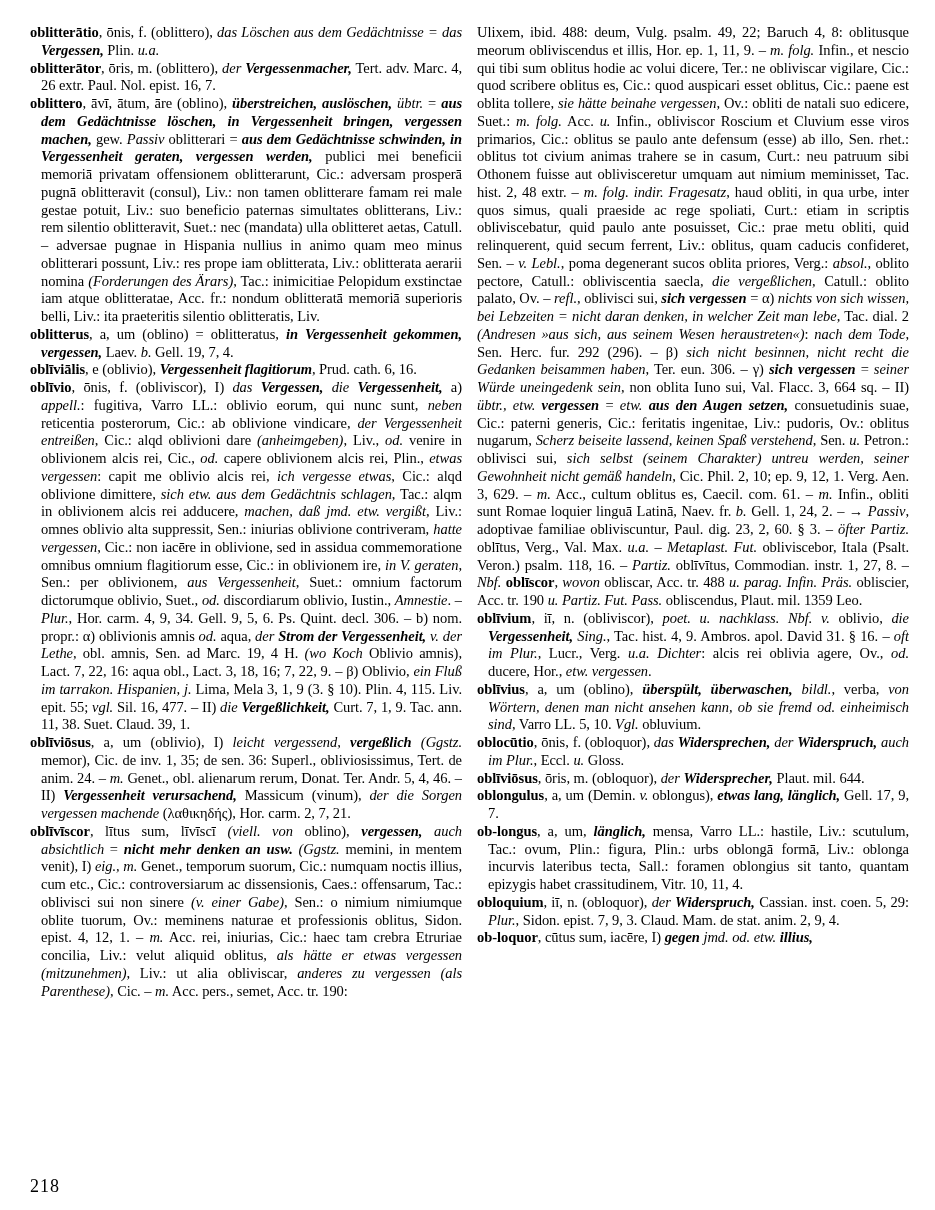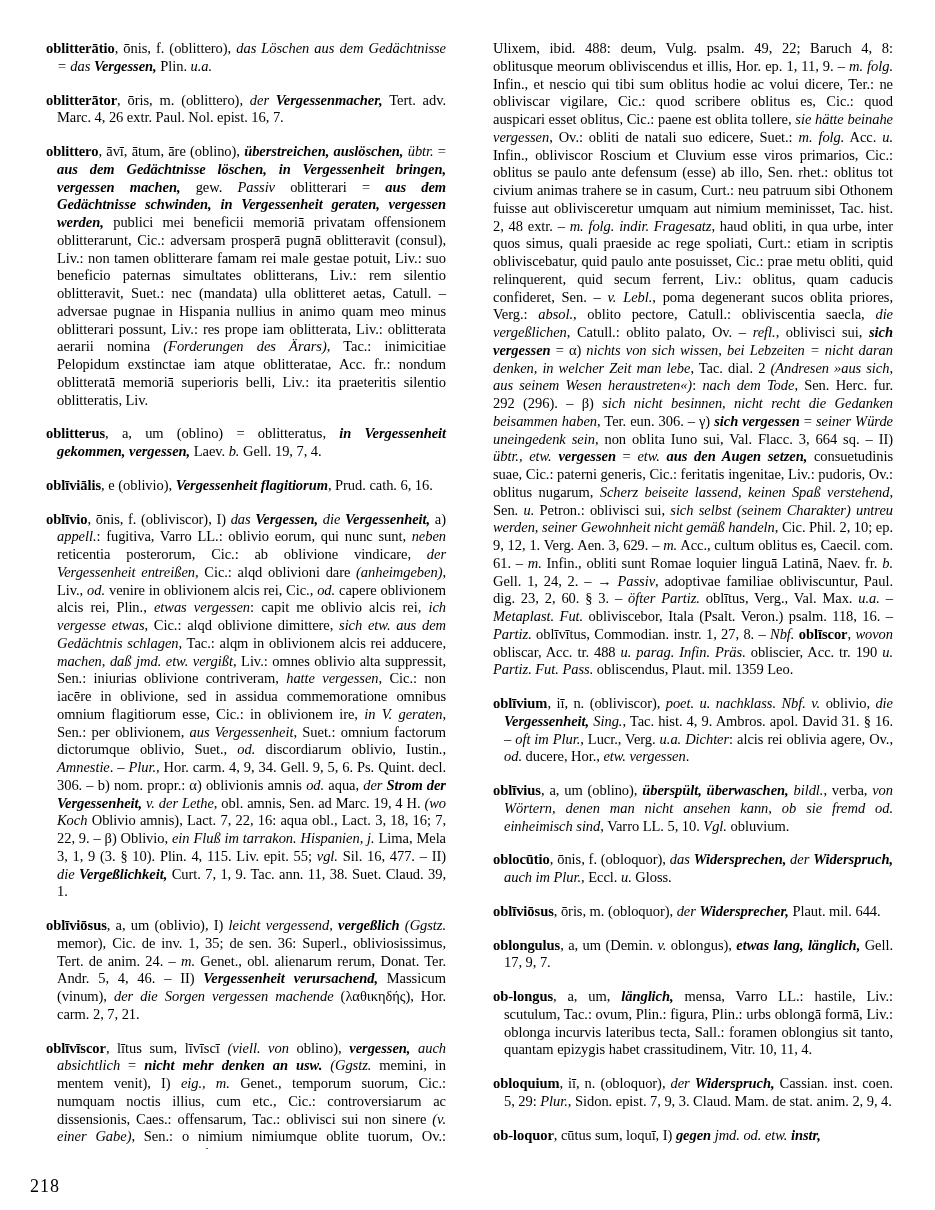--- a/index.html
+++ b/index.html
@@ -12,21 +12,21 @@
   .page { position: absolute; inset: 0; }
   .col {
     position: absolute; top: 24px; width: 432px;
     height: 1125px; overflow: hidden;
     font-size: 14.5px; line-height: 17.75px;
     text-align: justify;
     letter-spacing: -0.05px;
   }
   #col-left { left: 30px; }
   #col-right { left: 477px; }
-  p.entry { margin: 16px; padding-left: 11px; text-indent: -11px; }
+  p.entry { margin: 0; padding-left: 11px; text-indent: -11px; }
   p.entry.cont { padding-left: 0; text-indent: 0; }
   .it { font-style: italic; }
   .bd { font-weight: bold; }
   .bdit { font-weight: bold; font-style: italic; }
   .pageno {
     position: absolute; left: 30px; top: 1176px;
     font-size: 18px; letter-spacing: 1px;
   }
 </style>
 </head>
@@ -45,16 +45,16 @@
     </div>
   <div class="col" id="col-right">
       <p class="entry cont"><span>Ulixem, ibid. 488: deum, Vulg. psalm. 49, 22; Baruch 4, 8: oblitusque meorum obliviscendus et illis, Hor. ep. 1, 11, 9. – </span><span class="it">m. folg.</span><span> Infin., et nescio qui tibi sum oblitus hodie ac volui dicere, Ter.: ne obliviscar vigilare, Cic.: quod scribere oblitus es, Cic.: quod auspicari esset oblitus, Cic.: paene est oblita tollere, </span><span class="it">sie hätte beinahe vergessen</span><span>, Ov.: obliti de natali suo edicere, Suet.: </span><span class="it">m. folg.</span><span> Acc. </span><span class="it">u.</span><span> Infin., obliviscor Roscium et Cluvium esse viros primarios, Cic.: oblitus se paulo ante defensum (esse) ab illo, Sen. rhet.: oblitus tot civium animas trahere se in casum, Curt.: neu patruum sibi Othonem fuisse aut oblivisceretur umquam aut nimium meminisset, Tac. hist. 2, 48 extr. – </span><span class="it">m. folg. indir. Fragesatz</span><span>, haud obliti, in qua urbe, inter quos simus, quali praeside ac rege spoliati, Curt.: etiam in scriptis obliviscebatur, quid paulo ante posuisset, Cic.: prae metu obliti, quid relinquerent, quid secum ferrent, Liv.: oblitus, quam caducis confideret, Sen. – </span><span class="it">v. Lebl.</span><span>, poma degenerant sucos oblita priores, Verg.: </span><span class="it">absol.</span><span>, oblito pectore, Catull.: obliviscentia saecla, </span><span class="it">die vergeßlichen</span><span>, Catull.: oblito palato, Ov. – </span><span class="it">refl.</span><span>, oblivisci sui, </span><span class="bdit">sich vergessen</span><span> = α) </span><span class="it">nichts von sich wissen, bei Lebzeiten = nicht daran denken, in welcher Zeit man lebe</span><span>, Tac. dial. 2 </span><span class="it">(Andresen »aus sich, aus seinem Wesen heraustreten«)</span><span>: </span><span class="it">nach dem Tode</span><span>, Sen. Herc. fur. 292 (296). – β) </span><span class="it">sich nicht besinnen, nicht recht die Gedanken beisammen haben</span><span>, Ter. eun. 306. – γ) </span><span class="bdit">sich vergessen</span><span> = </span><span class="it">seiner Würde uneingedenk sein</span><span>, non oblita Iuno sui, Val. Flacc. 3, 664 sq. – II) </span><span class="it">übtr., etw.</span><span> </span><span class="bdit">vergessen</span><span> = </span><span class="it">etw. </span><span class="bdit">aus den Augen setzen,</span><span> consuetudinis suae, Cic.: paterni generis, Cic.: feritatis ingenitae, Liv.: pudoris, Ov.: oblitus nugarum, </span><span class="it">Scherz beiseite lassend, keinen Spaß verstehend</span><span>, Sen. </span><span class="it">u.</span><span> Petron.: oblivisci sui, </span><span class="it">sich selbst (seinem Charakter) untreu werden, seiner Gewohnheit nicht gemäß handeln</span><span>, Cic. Phil. 2, 10; ep. 9, 12, 1. Verg. Aen. 3, 629. – </span><span class="it">m.</span><span> Acc., cultum oblitus es, Caecil. com. 61. – </span><span class="it">m.</span><span> Infin., obliti sunt Romae loquier linguā Latinā, Naev. fr. </span><span class="it">b.</span><span> Gell. 1, 24, 2. – → </span><span class="it">Passiv</span><span>, adoptivae familiae obliviscuntur, Paul. dig. 23, 2, 60. § 3. – </span><span class="it">öfter Partiz.</span><span> oblītus, Verg., Val. Max. </span><span class="it">u.a.</span><span> – </span><span class="it">Metaplast. Fut.</span><span> obliviscebor, Itala (Psalt. Veron.) psalm. 118, 16. – </span><span class="it">Partiz.</span><span> oblīvītus, Commodian. instr. 1, 27, 8. – </span><span class="it">Nbf.</span><span> </span><span class="bd">oblīscor</span><span>, </span><span class="it">wovon</span><span> obliscar, Acc. tr. 488 </span><span class="it">u. parag. Infin. Präs.</span><span> obliscier, Acc. tr. 190 </span><span class="it">u. Partiz. Fut. Pass.</span><span> obliscendus, Plaut. mil. 1359 Leo.</span></p>
       <p class="entry"><span class="bd">oblīvium</span><span>, iī, n. (obliviscor), </span><span class="it">poet. u. nachklass. Nbf. v.</span><span> oblivio, </span><span class="it">die </span><span class="bdit">Vergessenheit,</span><span class="it"> Sing.</span><span>, Tac. hist. 4, 9. Ambros. apol. David 31. § 16. – </span><span class="it">oft im Plur.</span><span>, Lucr., Verg. </span><span class="it">u.a. Dichter</span><span>: alcis rei oblivia agere, Ov., </span><span class="it">od.</span><span> ducere, Hor., </span><span class="it">etw. vergessen</span><span>.</span></p>
       <p class="entry"><span class="bd">oblīvius</span><span>, a, um (oblino), </span><span class="bdit">überspült, überwaschen,</span><span> </span><span class="it">bildl.</span><span>, verba, </span><span class="it">von Wörtern, denen man nicht ansehen kann, ob sie fremd od. einheimisch sind</span><span>, Varro LL. 5, 10. </span><span class="it">Vgl.</span><span> obluvium.</span></p>
       <p class="entry"><span class="bd">oblocūtio</span><span>, ōnis, f. (obloquor), </span><span class="it">das </span><span class="bdit">Widersprechen,</span><span class="it"> der </span><span class="bdit">Widerspruch,</span><span class="it"> auch im Plur.</span><span>, Eccl. </span><span class="it">u.</span><span> Gloss.</span></p>
       <p class="entry"><span class="bd">oblīviōsus</span><span>, ōris, m. (obloquor), </span><span class="it">der </span><span class="bdit">Widersprecher,</span><span> Plaut. mil. 644.</span></p>
       <p class="entry"><span class="bd">oblongulus</span><span>, a, um (Demin. </span><span class="it">v.</span><span> oblongus), </span><span class="bdit">etwas lang, länglich,</span><span> Gell. 17, 9, 7.</span></p>
       <p class="entry"><span class="bd">ob-longus</span><span>, a, um, </span><span class="bdit">länglich,</span><span> mensa, Varro LL.: hastile, Liv.: scutulum, Tac.: ovum, Plin.: figura, Plin.: urbs oblongā formā, Liv.: oblonga incurvis lateribus tecta, Sall.: foramen oblongius sit tanto, quantam epizygis habet crassitudinem, Vitr. 10, 11, 4.</span></p>
       <p class="entry"><span class="bd">obloquium</span><span>, iī, n. (obloquor), </span><span class="it">der </span><span class="bdit">Widerspruch,</span><span> Cassian. inst. coen. 5, 29: </span><span class="it">Plur.</span><span>, Sidon. epist. 7, 9, 3. Claud. Mam. de stat. anim. 2, 9, 4.</span></p>
-      <p class="entry"><span class="bd">ob-loquor</span><span>, cūtus sum, loquī, I) </span><span class="bdit">gegen</span><span class="it"> jmd. od. etw. </span><span class="bdit">instr,</span></p>
+      <p class="entry"><span class="bd">ob-loquor</span><span>, cūtus sum, iacēre, I) </span><span class="bdit">gegen</span><span class="it"> jmd. od. etw. </span><span class="bdit">illius,</span></p>
     </div>
   <div class="pageno">218</div>
 </div>
 
 </body></html>

